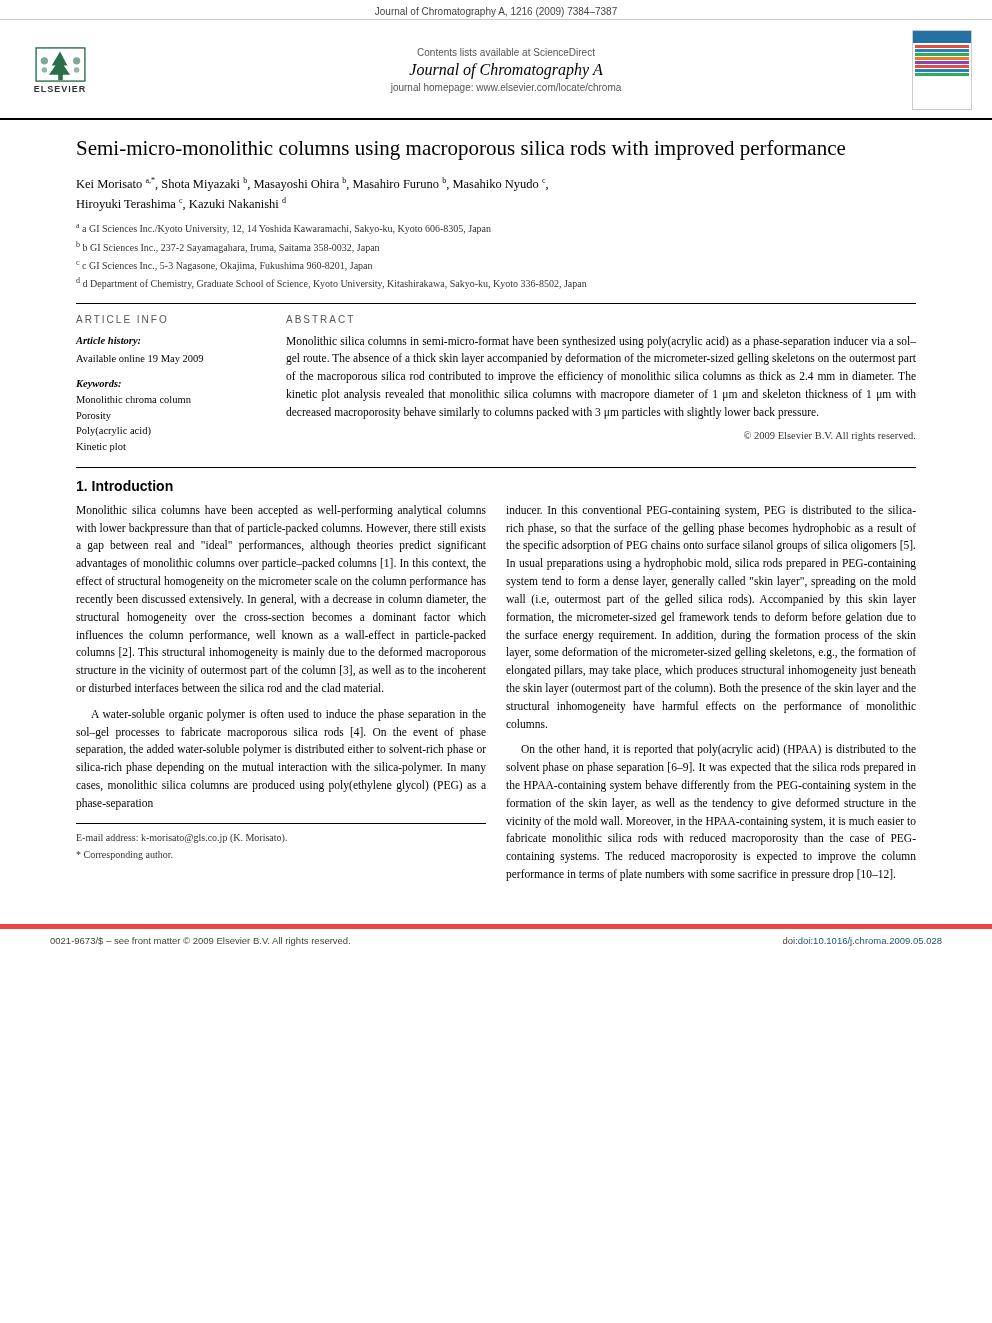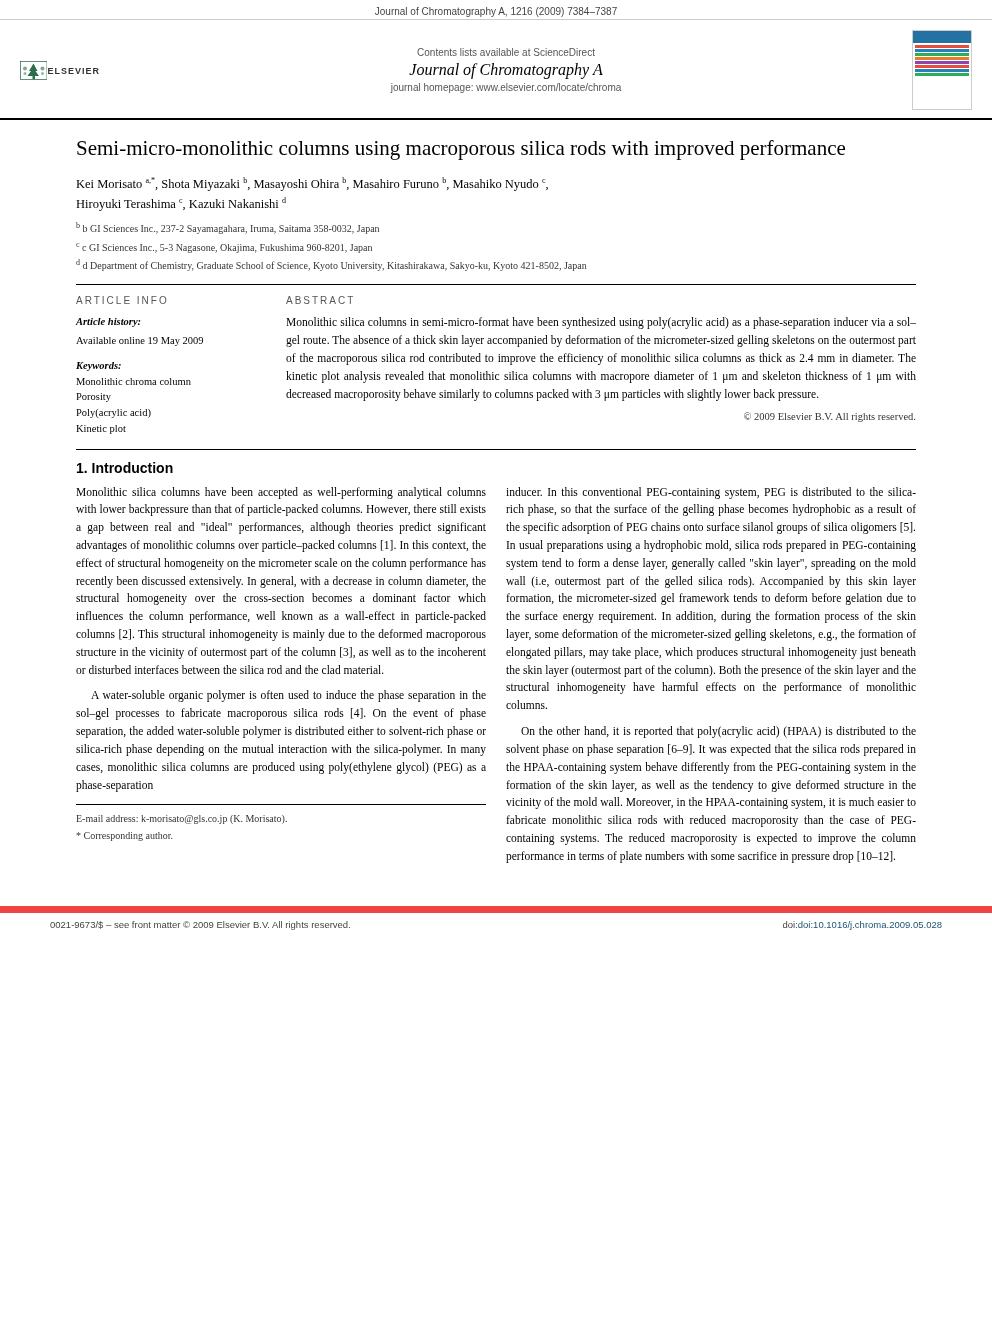--- a/index.html
+++ b/index.html
@@ -37,21 +37,21 @@
       justify-content: space-between;
       padding: 10px 20px 8px;
       border-bottom: 2px solid #000;
       background: #fff;
     }
 
     .elsevier-logo {
       width: 80px;
       height: 55px;
       display: flex;
-      flex-direction: row;
+      flex-direction: column;
       align-items: center;
       justify-content: center;
     }
 
     .elsevier-tree {
       width: 55px;
       height: 35px;
     }
 
     .elsevier-text {
@@ -278,21 +278,21 @@
       font-size: 10px;
       line-height: 1.5;
       color: #333;
     }
 
     .footnote-line {
       margin-bottom: 2px;
     }
 
     .bottom-bar {
-      border-top: 7px solid #ef4444;
+      border-top: 5px solid #ef4444;
       padding: 6px 50px;
       font-size: 9.5px;
       color: #444;
       font-family: Arial, sans-serif;
       display: flex;
       justify-content: space-between;
       align-items: flex-start;
     }
 
     sup {
@@ -361,30 +361,34 @@
       <span>Shota Miyazaki <sup>b</sup></span>,
       <span>Masayoshi Ohira <sup>b</sup></span>,
       <span>Masahiro Furuno <sup>b</sup></span>,
       <span>Masahiko Nyudo <sup>c</sup></span>,<br>
       <span>Hiroyuki Terashima <sup>c</sup></span>,
       <span>Kazuki Nakanishi <sup>d</sup></span>
     </div>
 
     <div class="affiliations">
       <div class="aff-line">
+        <sup>a</sup>
+        <span>a GI Sciences Inc./Kyoto University, 12, 14 Yoshida Kawaramachi, Sakyo-ku, Kyoto 606-8305, Japan</span>
+      </div>
+      <div class="aff-line">
         <sup>b</sup>
         <span>b GI Sciences Inc., 237-2 Sayamagahara, Iruma, Saitama 358-0032, Japan</span>
       </div>
       <div class="aff-line">
         <sup>c</sup>
         <span>c GI Sciences Inc., 5-3 Nagasone, Okajima, Fukushima 960-8201, Japan</span>
       </div>
       <div class="aff-line">
         <sup>d</sup>
-        <span>d Department of Chemistry, Graduate School of Science, Kyoto University, Kitashirakawa, Sakyo-ku, Kyoto 421-8502, Japan</span>
+        <span>d Department of Chemistry, Graduate School of Science, Kyoto University, Kitashirakawa, Sakyo-ku, Kyoto 336-8502, Japan</span>
       </div>
     </div>
 
     <hr class="divider-line">
 
     <div class="two-col">
 
       <div class="col-left">
         <div class="section-label">ARTICLE INFO</div>
         <div class="article-info-box">

